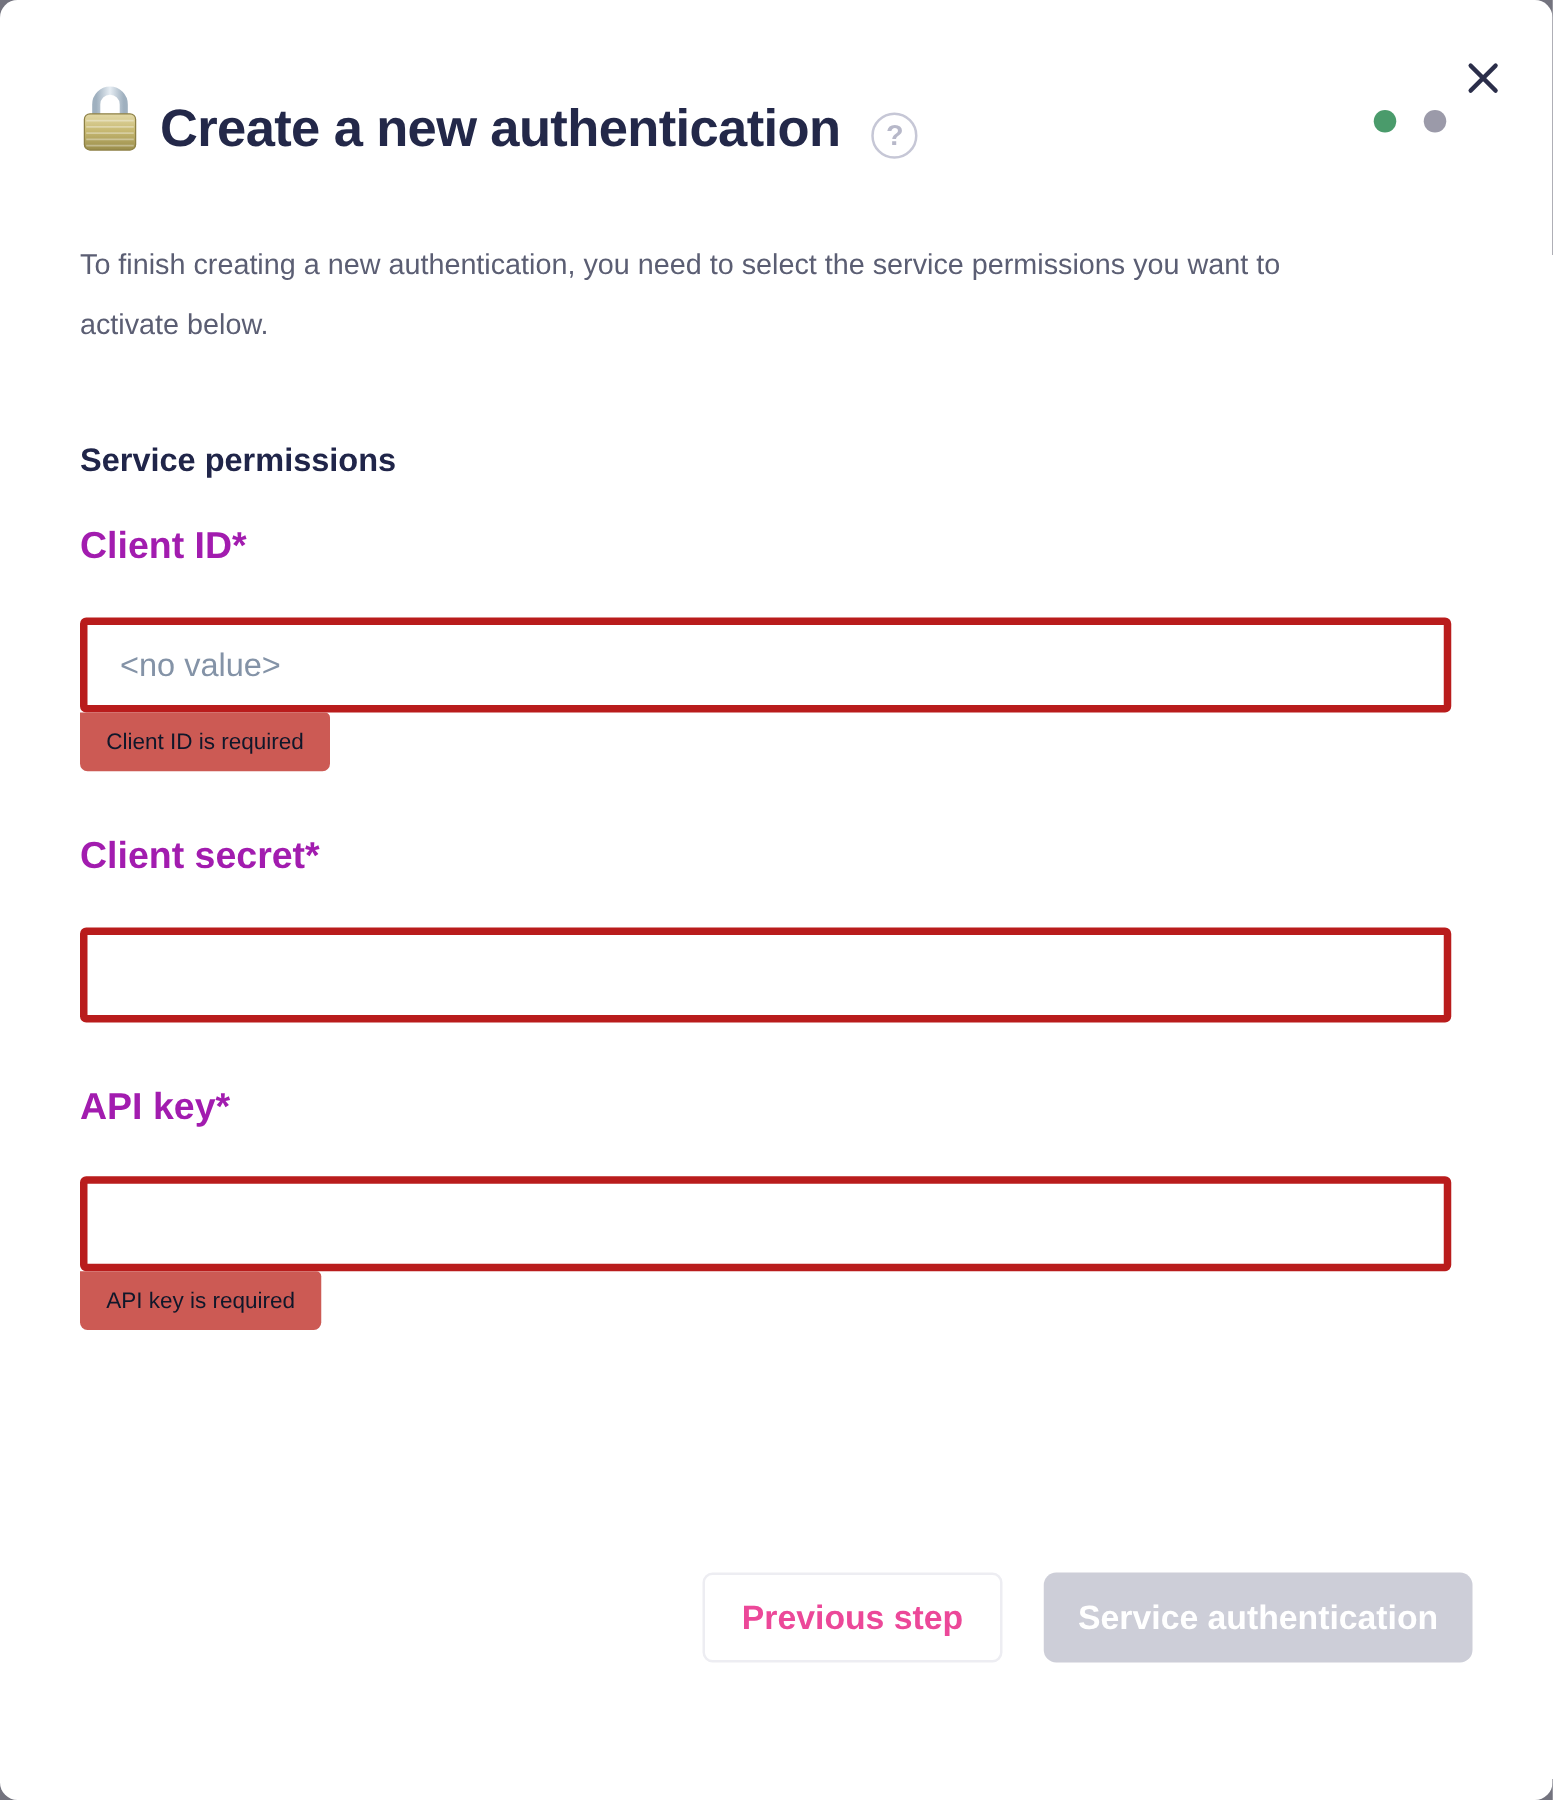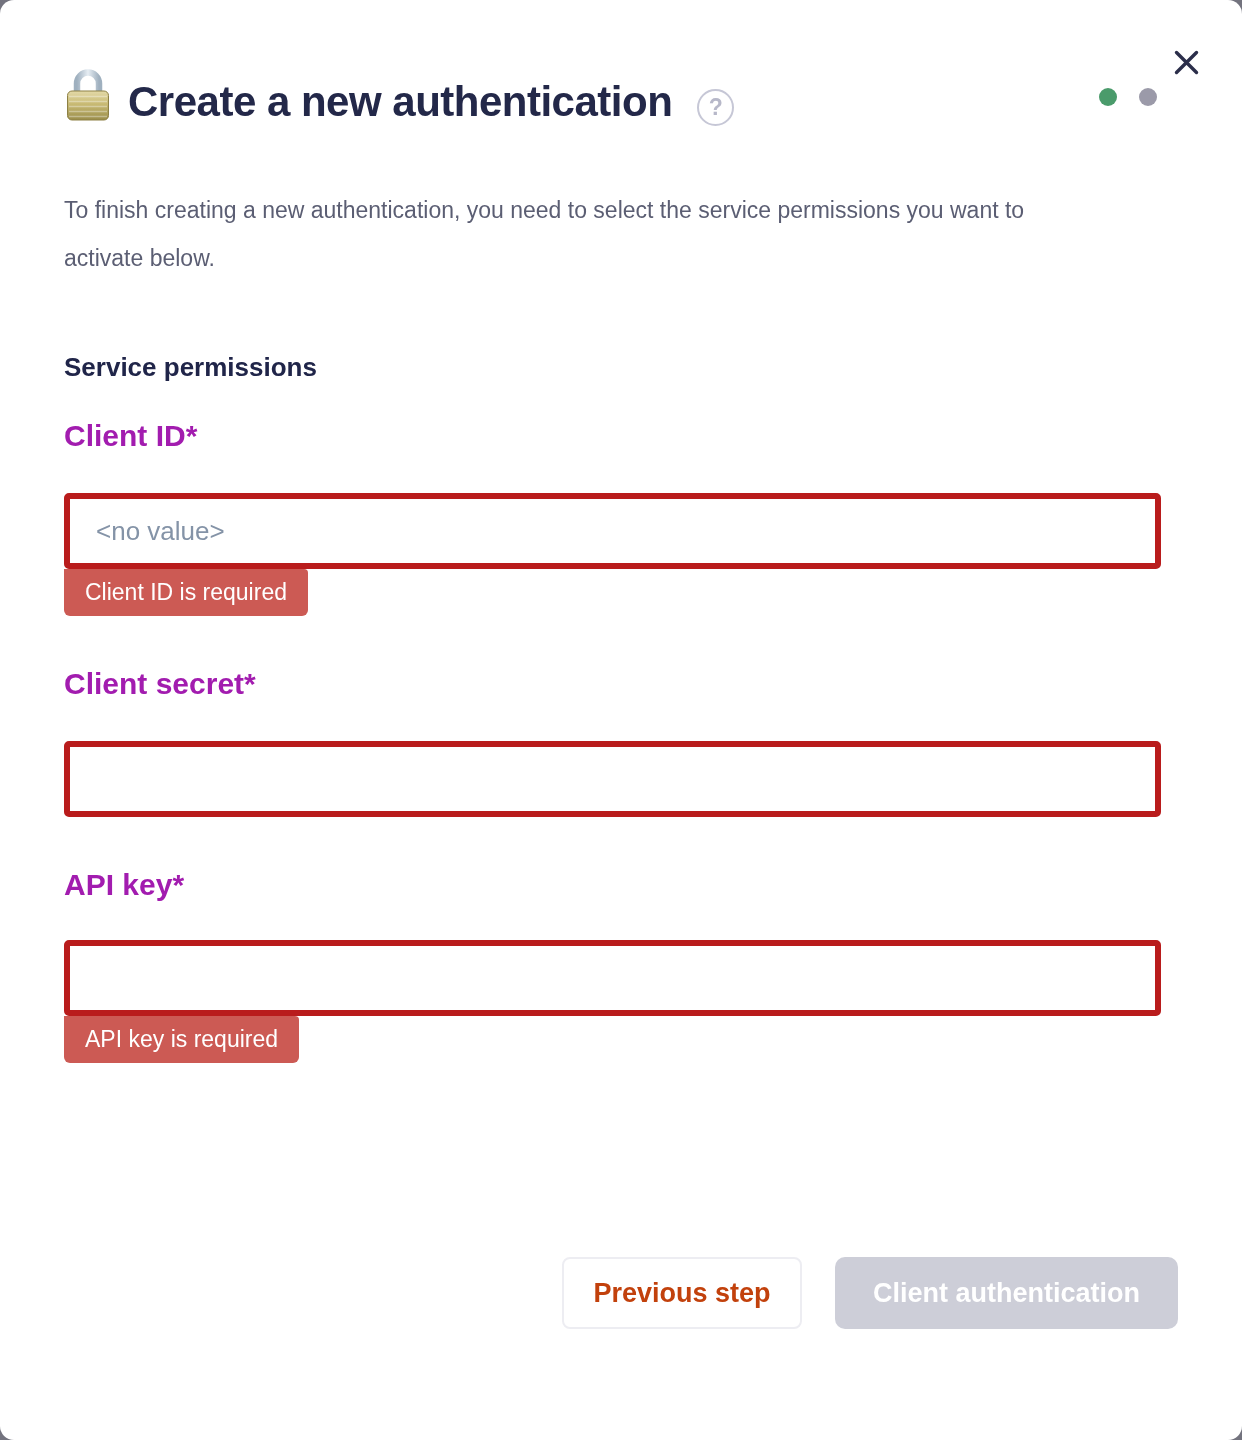--- a/index.html
+++ b/index.html
@@ -111,22 +111,22 @@
     font-size: 26px;
     color: #3c3f55;
     outline: none;
     background: #ffffff;
   }
   .field-input::placeholder { color: #8493a7; opacity: 1; }
 
   .error-badge {
     display: inline-block;
     background: #cc5a54;
-    color: #ffffff;
-    font-size: 23px;
+    color: #0f172a;
+    font-size: 18px;
     line-height: 23px;
     padding: 12px 21px;
     border-radius: 0 4px 6px 6px;
   }
 
   
   .footer {
     display: flex;
     justify-content: flex-end;
     align-items: center;
@@ -138,21 +138,21 @@
     font-family: "Liberation Sans", "DejaVu Sans", sans-serif;
     font-size: 27px;
     font-weight: 700;
     cursor: pointer;
   }
   .btn-previous {
     width: 240px;
     background: #ffffff;
     border: 2px solid #ededf2;
     border-radius: 8px;
-    color: #c2410c;
+    color: #ec4899;
     margin-left: 12px;
   }
   .btn-create {
     width: 343px;
     background: #cdced8;
     border: none;
     border-radius: 10px;
     color: #ffffff;
     cursor: default;
   }
@@ -222,17 +222,17 @@
     </div>
 
     <div>
       <div class="field-label after-badge">API key*</div>
       <input class="field-input" type="text" style="margin-top: 38px;" placeholder="">
       <div class="error-badge">API key is required</div>
     </div>
 
     <div class="footer">
       <button class="btn btn-previous">Previous step</button>
-      <button class="btn btn-create" disabled="">Client authentication</button>
+      <button class="btn btn-create" disabled="">Service authentication</button>
     </div>
 
   </div>
 </div>
 
 </body></html>

